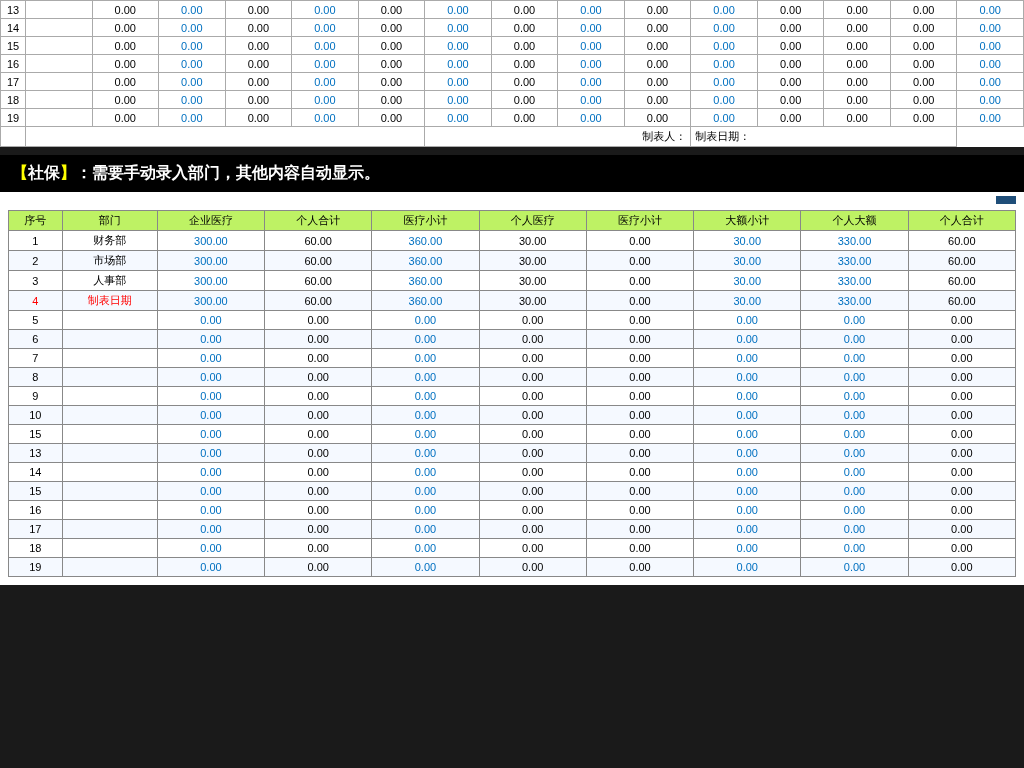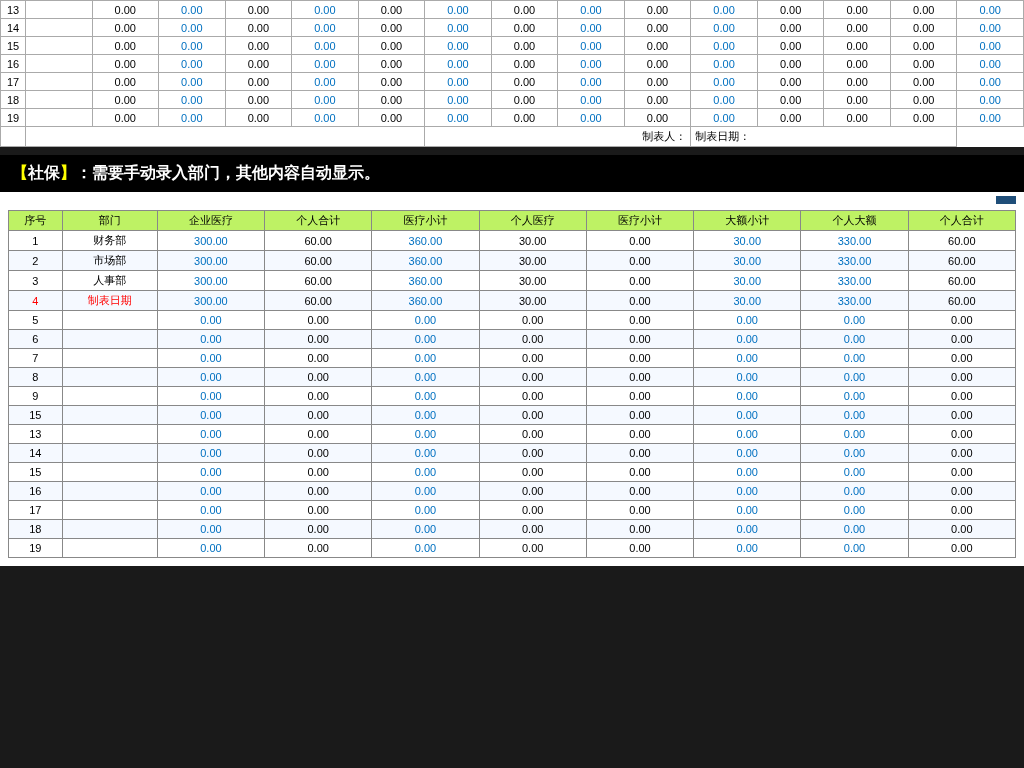--- a/index.html
+++ b/index.html
@@ -424,20 +424,32 @@
           <td class="num-col" style="color: rgb(0, 112, 192);">0.00</td>
           <td class="num-col">0.00</td>
           <td class="num-col" style="color: rgb(0, 112, 192);">0.00</td>
           <td class="num-col">0.00</td>
           <td class="num-col">0.00</td>
           <td class="num-col" style="color: rgb(0, 112, 192);">0.00</td>
           <td class="num-col" style="color: rgb(0, 112, 192);">0.00</td>
           <td class="num-col">0.00</td>
         </tr>
         <tr>
+          <td class="seq-col">10</td>
+          <td class="dept-col"></td>
+          <td class="num-col" style="color: rgb(0, 112, 192);">0.00</td>
+          <td class="num-col">0.00</td>
+          <td class="num-col" style="color: rgb(0, 112, 192);">0.00</td>
+          <td class="num-col">0.00</td>
+          <td class="num-col">0.00</td>
+          <td class="num-col" style="color: rgb(0, 112, 192);">0.00</td>
+          <td class="num-col" style="color: rgb(0, 112, 192);">0.00</td>
+          <td class="num-col">0.00</td>
+        </tr>
+        <tr>
           <td class="seq-col">15</td>
           <td class="dept-col"></td>
           <td class="num-col" style="color: rgb(0, 112, 192);">0.00</td>
           <td class="num-col">0.00</td>
           <td class="num-col" style="color: rgb(0, 112, 192);">0.00</td>
           <td class="num-col">0.00</td>
           <td class="num-col">0.00</td>
           <td class="num-col" style="color: rgb(0, 112, 192);">0.00</td>
           <td class="num-col" style="color: rgb(0, 112, 192);">0.00</td>
           <td class="num-col">0.00</td>

